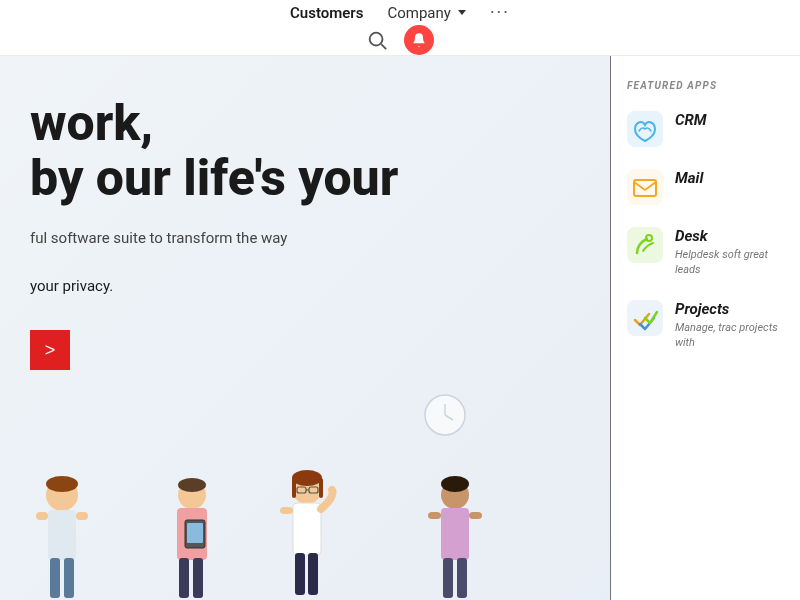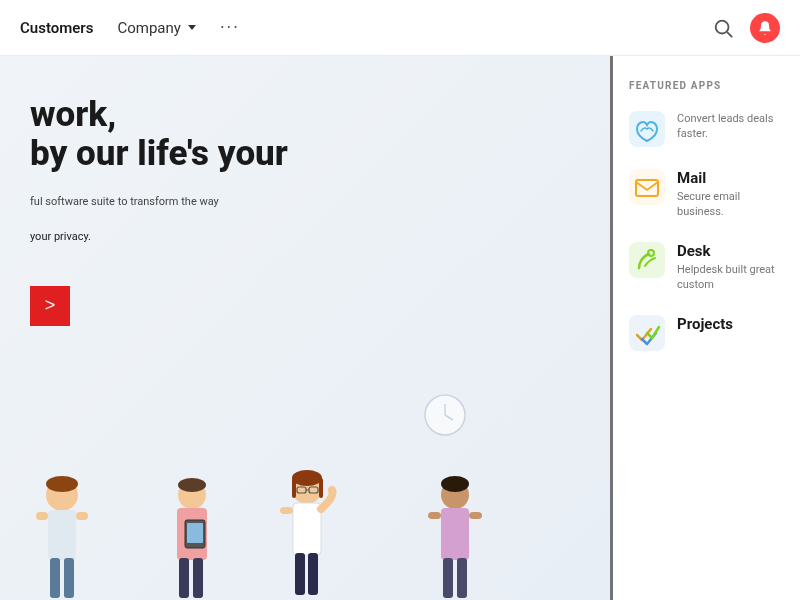--- a/index.html
+++ b/index.html
@@ -14,20 +14,21 @@
     
     .navbar {
       display: flex;
       align-items: center;
       background: #ffffff;
       height: 56px;
       padding: 0 20px;
       border-bottom: 1px solid #e8ecf0;
       position: relative;
       z-index: 10;
+      flex-direction: column;
     }
     .nav-left {
       display: flex;
       align-items: center;
       gap: 24px;
       flex: 1;
     }
     .nav-customers {
       font-size: 15px;
       font-weight: 600;
@@ -85,33 +86,33 @@
     
     .hero-section {
       flex: 1;
       background: linear-gradient(135deg, #f0f4f8 0%, #e8eef5 100%);
       padding: 40px 30px 0 30px;
       position: relative;
       overflow: hidden;
     }
 
     .hero-headline {
-      font-size: 35px;
+      font-size: 50px;
       font-weight: 800;
       color: #1a1a1a;
       line-height: 1.1;
       margin-bottom: 20px;
     }
 
     .hero-subtext {
-      font-size: 11px;
+      font-size: 15px;
       color: #444;
       line-height: 1.6;
       max-width: 340px;
-      margin-bottom: 30px;
+      margin-bottom: 22px;
     }
 
     .hero-link {
       color: #1a1a1a;
       text-decoration-style: dashed;
       cursor: pointer;
     }
 
     .hero-cta {
       display: inline-flex;
@@ -147,22 +148,23 @@
       right: 140px;
       width: 50px;
       height: 50px;
     }
 
     
     .featured-panel {
       width: 190px;
       background: #ffffff;
       padding: 24px 16px;
-      border-left: 3px solid #737373;
+      border-left: 1px solid #737373;
       overflow-y: auto;
+      font-style: italic;
     }
 
     .featured-title {
       font-size: 10px;
       font-weight: 700;
       color: #888;
       letter-spacing: 1.2px;
       text-transform: uppercase;
       margin-bottom: 20px;
     }
@@ -355,62 +357,62 @@
 
     <div class="app-item">
       <div class="app-icon crm-icon">
         <svg width="36" height="36" viewBox="0 0 36 36" fill="none">
           <rect width="36" height="36" rx="8" fill="#e8f4fb"></rect>
           <path d="M8 18 C8 12, 15 8, 18 14 C21 8, 28 12, 28 18 C28 24, 22 28, 18 30 C14 28, 8 24, 8 18Z" stroke="#4ab3e8" stroke-width="2" fill="none"></path>
           <path d="M12 20 C14 17, 16 16, 18 18 C20 16, 22 17, 24 20" stroke="#4ab3e8" stroke-width="1.5" fill="none" stroke-linecap="round"></path>
         </svg>
       </div>
       <div class="app-info">
-        <div class="app-desc">Convert leads deals faster.</div>
+        <div class="app-name">CRM</div>
       </div>
     </div>
 
     <div class="app-item">
       <div class="app-icon mail-icon">
         <svg width="36" height="36" viewBox="0 0 36 36" fill="none">
           <rect width="36" height="36" rx="8" fill="#fff8ed"></rect>
           <rect x="7" y="11" width="22" height="16" rx="2" stroke="#f5a623" stroke-width="2" fill="none"></rect>
           <polyline points="7,13 18,21 29,13" stroke="#f5a623" stroke-width="1.8" fill="none"></polyline>
         </svg>
       </div>
       <div class="app-info">
         <div class="app-name">Mail</div>
-        <div class="app-desc">Secure email business.</div>
       </div>
     </div>
 
     <div class="app-item">
       <div class="app-icon desk-icon">
         <svg width="36" height="36" viewBox="0 0 36 36" fill="none">
           <rect width="36" height="36" rx="8" fill="#edf8e0"></rect>
           <path d="M10 26 C10 20, 14 14, 20 12" stroke="#7ed321" stroke-width="2.5" fill="none" stroke-linecap="round"></path>
           <circle cx="22" cy="11" r="3" stroke="#7ed321" stroke-width="2" fill="none"></circle>
           <path d="M16 24 Q20 18, 26 16" stroke="#7ed321" stroke-width="2" fill="none" stroke-linecap="round"></path>
         </svg>
       </div>
       <div class="app-info">
         <div class="app-name">Desk</div>
-        <div class="app-desc">Helpdesk built great custom</div>
+        <div class="app-desc">Helpdesk soft great leads</div>
       </div>
     </div>
 
     <div class="app-item">
       <div class="app-icon projects-icon">
         <svg width="36" height="36" viewBox="0 0 36 36" fill="none">
           <rect width="36" height="36" rx="8" fill="#edf3fb"></rect>
 
           <polyline points="8,20 13,25 22,14" stroke="#e8a020" stroke-width="2.5" fill="none" stroke-linecap="round" stroke-linejoin="round"></polyline>
           <polyline points="13,24 18,29 27,18" stroke="#4a90d9" stroke-width="2.5" fill="none" stroke-linecap="round" stroke-linejoin="round"></polyline>
           <polyline points="18,18 23,23 30,12" stroke="#7ed321" stroke-width="2.5" fill="none" stroke-linecap="round" stroke-linejoin="round"></polyline>
         </svg>
       </div>
       <div class="app-info">
         <div class="app-name">Projects</div>
+        <div class="app-desc">Manage, trac projects with</div>
       </div>
     </div>
   </div>
 
 </div>
 
 </body></html>

